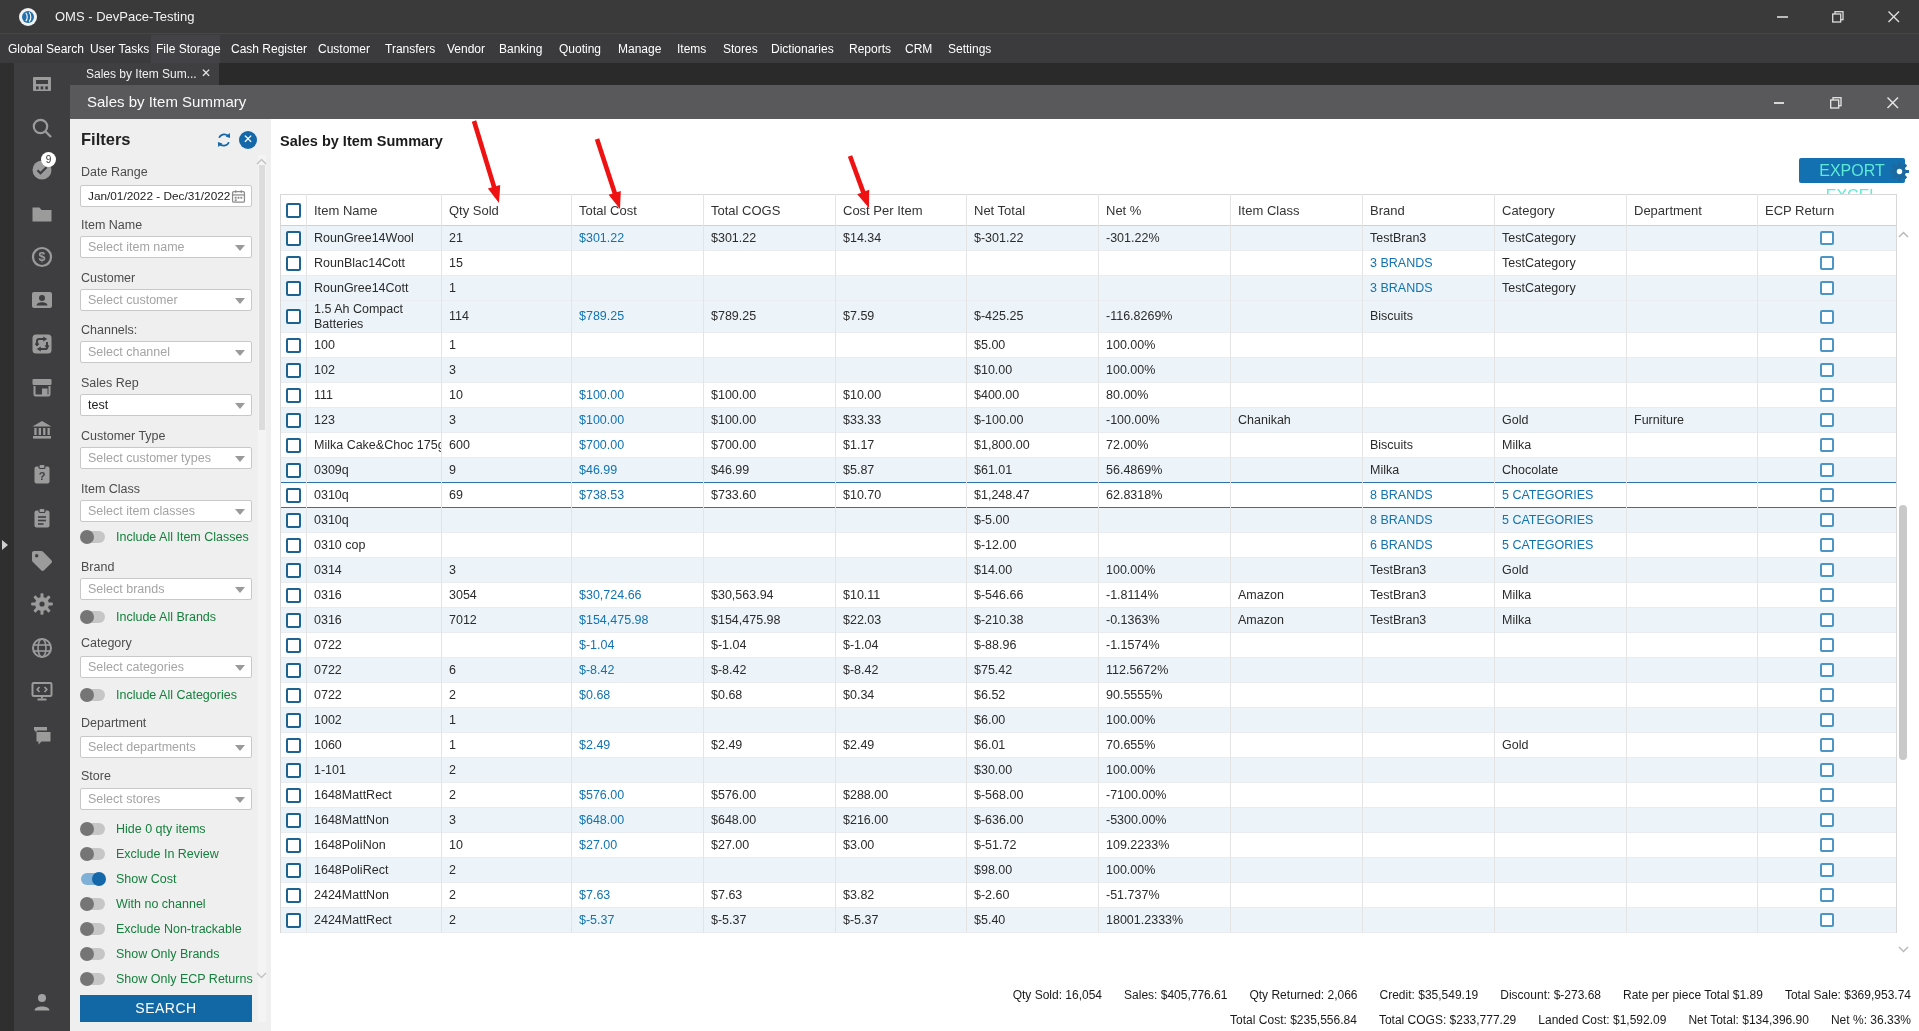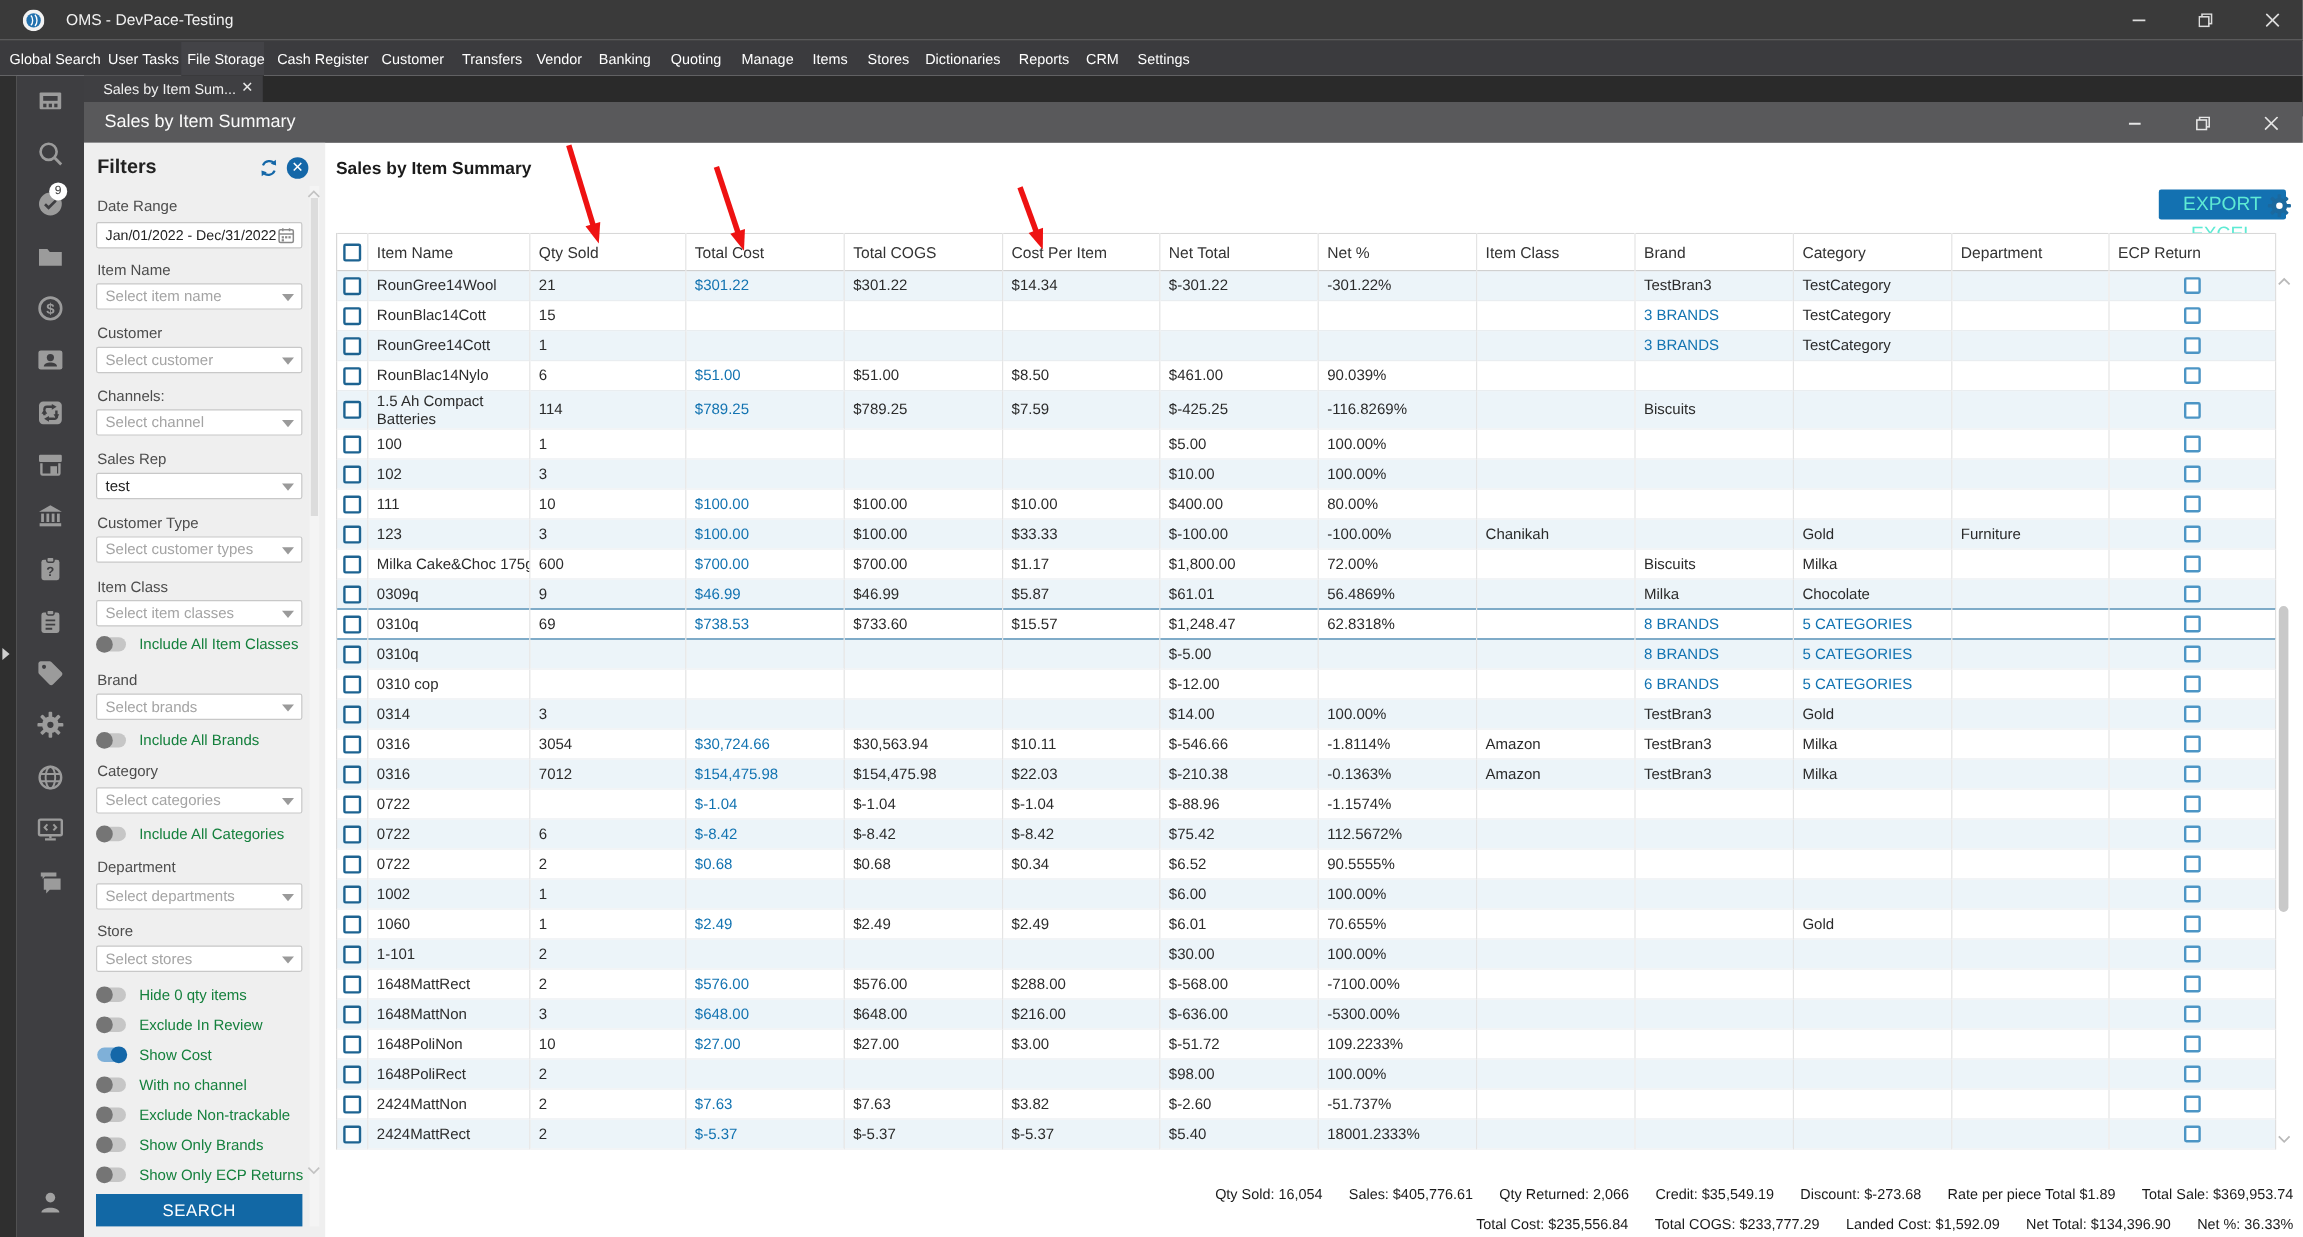--- a/index.html
+++ b/index.html
@@ -479,35 +479,20 @@
           <td></td>
           <td></td>
           <td></td>
           <td></td>
           <td></td>
           <td><span class="lnk">3 BRANDS</span></td>
           <td>TestCategory</td>
           <td></td>
           <td class="ecp"><span class="cb2"></span></td>
         </tr>
-<tr>
-          <td class="cbc"><span class="cb"></span></td>
-          <td>RounBlac14Nylo</td>
-          <td>6</td>
-          <td><span class="lnk">$51.00</span></td>
-          <td>$51.00</td>
-          <td>$8.50</td>
-          <td>$461.00</td>
-          <td>90.039%</td>
-          <td></td>
-          <td></td>
-          <td></td>
-          <td></td>
-          <td class="ecp"><span class="cb2"></span></td>
-        </tr>
 <tr class="alt tall">
           <td class="cbc"><span class="cb"></span></td>
           <td>1.5 Ah Compact<br>Batteries</td>
           <td>114</td>
           <td><span class="lnk">$789.25</span></td>
           <td>$789.25</td>
           <td>$7.59</td>
           <td>$-425.25</td>
           <td>-116.8269%</td>
           <td></td>
@@ -605,21 +590,21 @@
           <td>Chocolate</td>
           <td></td>
           <td class="ecp"><span class="cb2"></span></td>
         </tr>
 <tr class="sel">
           <td class="cbc"><span class="cb"></span></td>
           <td>0310q</td>
           <td>69</td>
           <td><span class="lnk">$738.53</span></td>
           <td>$733.60</td>
-          <td>$15.57</td>
+          <td>$10.70</td>
           <td>$1,248.47</td>
           <td>62.8318%</td>
           <td></td>
           <td><span class="lnk">8 BRANDS</span></td>
           <td><span class="lnk">5 CATEGORIES</span></td>
           <td></td>
           <td class="ecp"><span class="cb2"></span></td>
         </tr>
 <tr class="alt">
           <td class="cbc"><span class="cb"></span></td>

